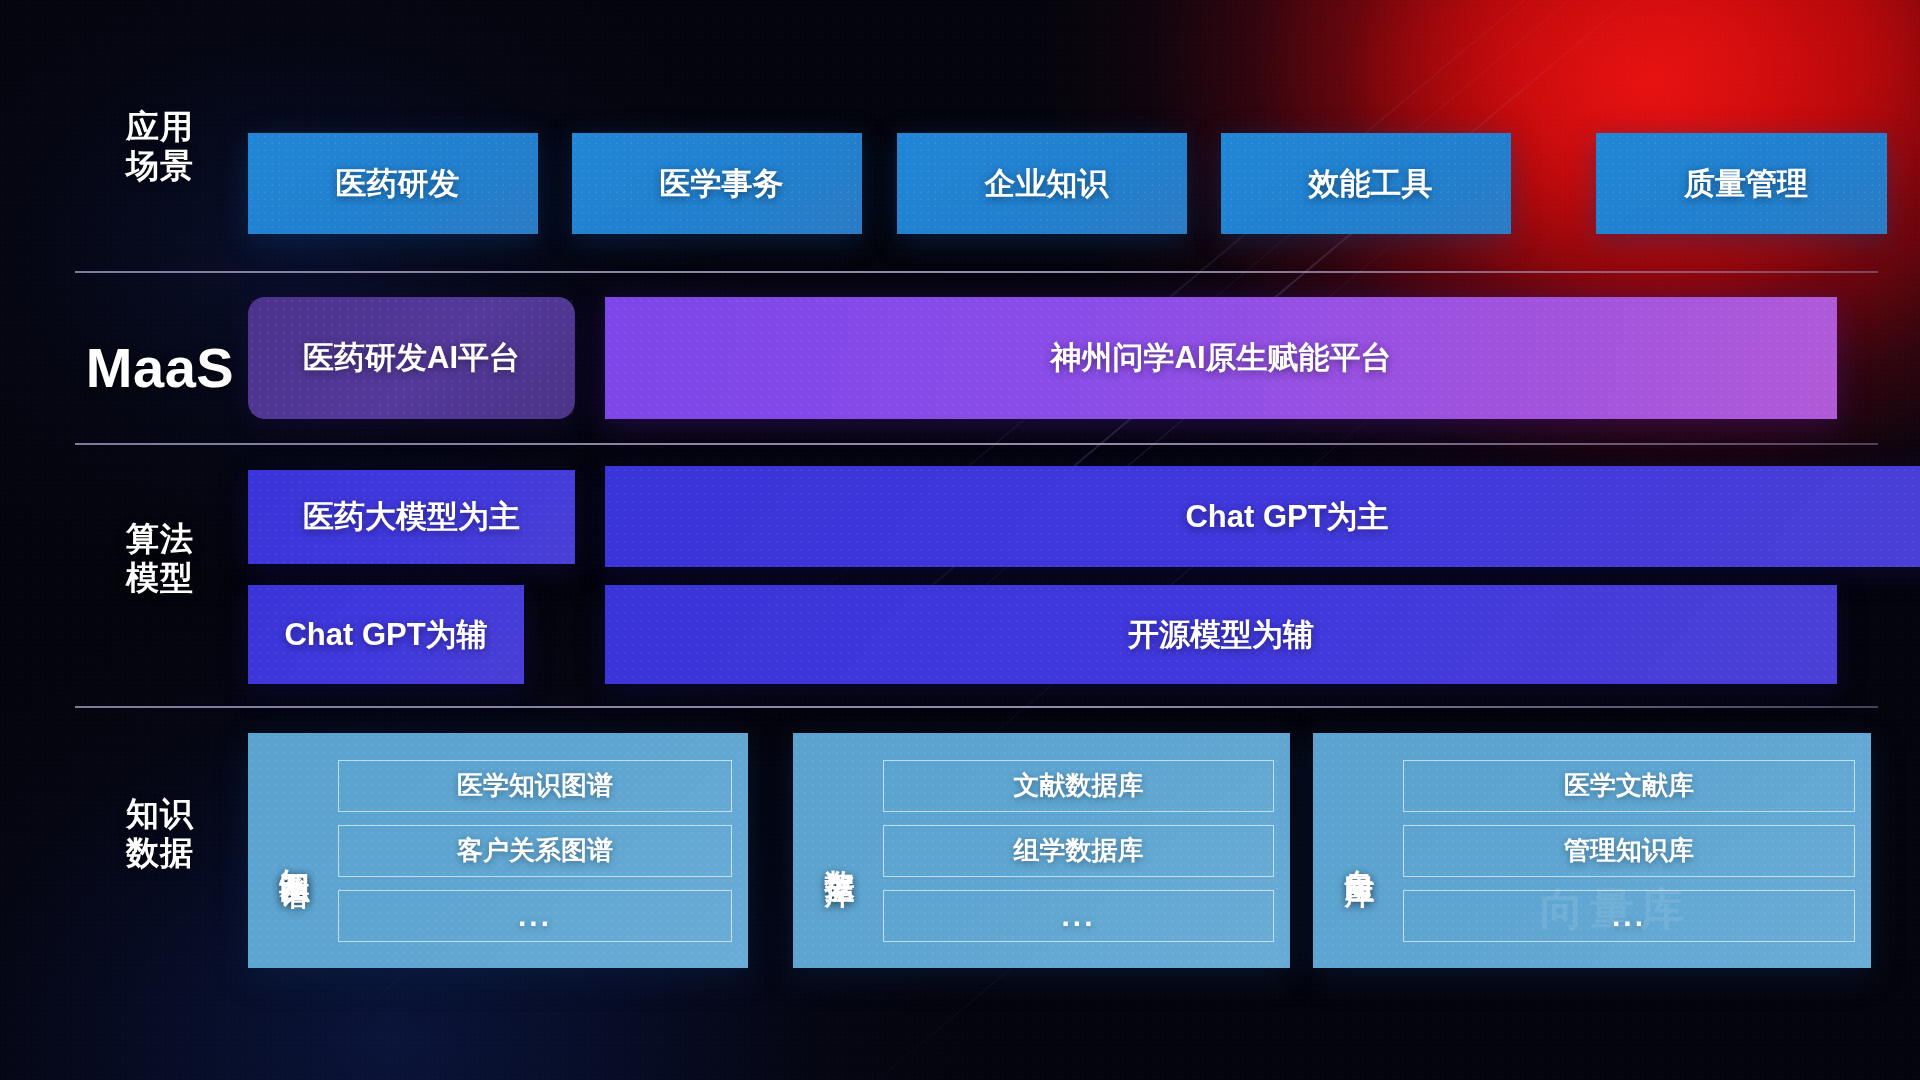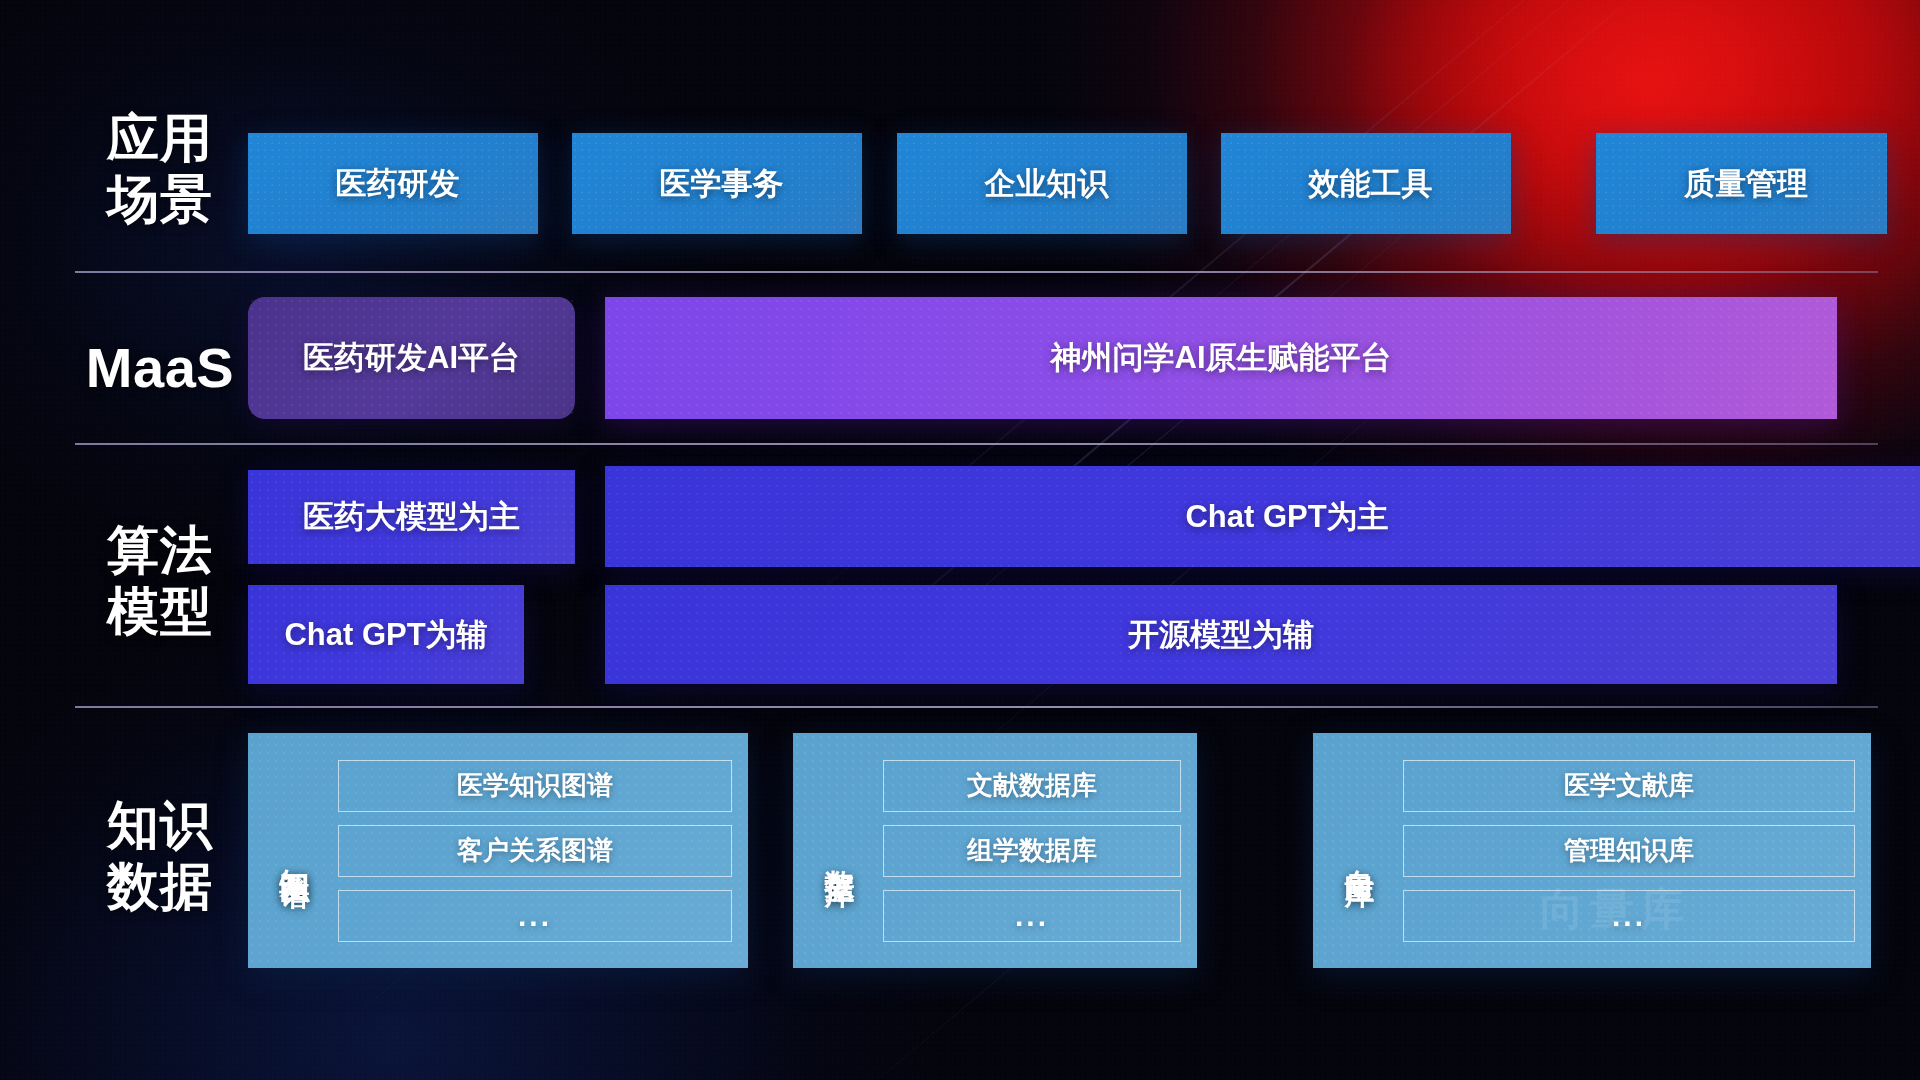--- a/index.html
+++ b/index.html
@@ -58,21 +58,21 @@
     background-image:radial-gradient(rgba(255,255,255,0.055) 1px, transparent 1px);
     background-size:5px 5px;}
 
   
   #stage{position:absolute;inset:0;}
   .rowlabel{
     position:absolute;left:75px;width:170px;text-align:center;
     color:#ffffff;font-weight:bold;line-height:1.18;
     letter-spacing:1px;
     text-shadow:0 2px 10px rgba(0,0,0,.65);
-    font-size:52px;
+    font-size:33px;
   }
   .rowlabel.en{font-size:56px;letter-spacing:0.5px;}
   .divider{
     position:absolute;left:75px;width:1803px;height:1.6px;
     background:linear-gradient(90deg,rgba(168,160,205,0.75) 0%,rgba(186,176,214,0.80) 55%,rgba(150,140,190,0.45) 100%);
   }
 
   .box{
     position:absolute;display:flex;align-items:center;justify-content:center;
     color:#fff;font-weight:bold;text-align:center;
@@ -146,21 +146,21 @@
     justify-content:center;gap:13px;height:100%;}
   .kitem{
     border:1.4px solid rgba(255,255,255,0.62);
     color:#fff;font-weight:bold;font-size:26px;
     height:52px;display:flex;align-items:center;justify-content:center;
     text-shadow:0 2px 7px rgba(0,0,0,.35);
     box-sizing:border-box;
   }
   .kitem.ellipsis{font-size:30px;letter-spacing:3px;}
   .kc1{left:248px;width:500px;}
-  .kc2{left:793px;width:404px;}
+  .kc2{left:793px;width:497px;}
   .kc3{left:1313px;width:558px;}
 
   .watermark{
     position:absolute;z-index:1;color:rgba(255,255,255,0.10);
     font-weight:bold;font-size:44px;letter-spacing:6px;
     left:1540px;top:880px;pointer-events:none;
   }
 </style>
 </head>
 <body>

